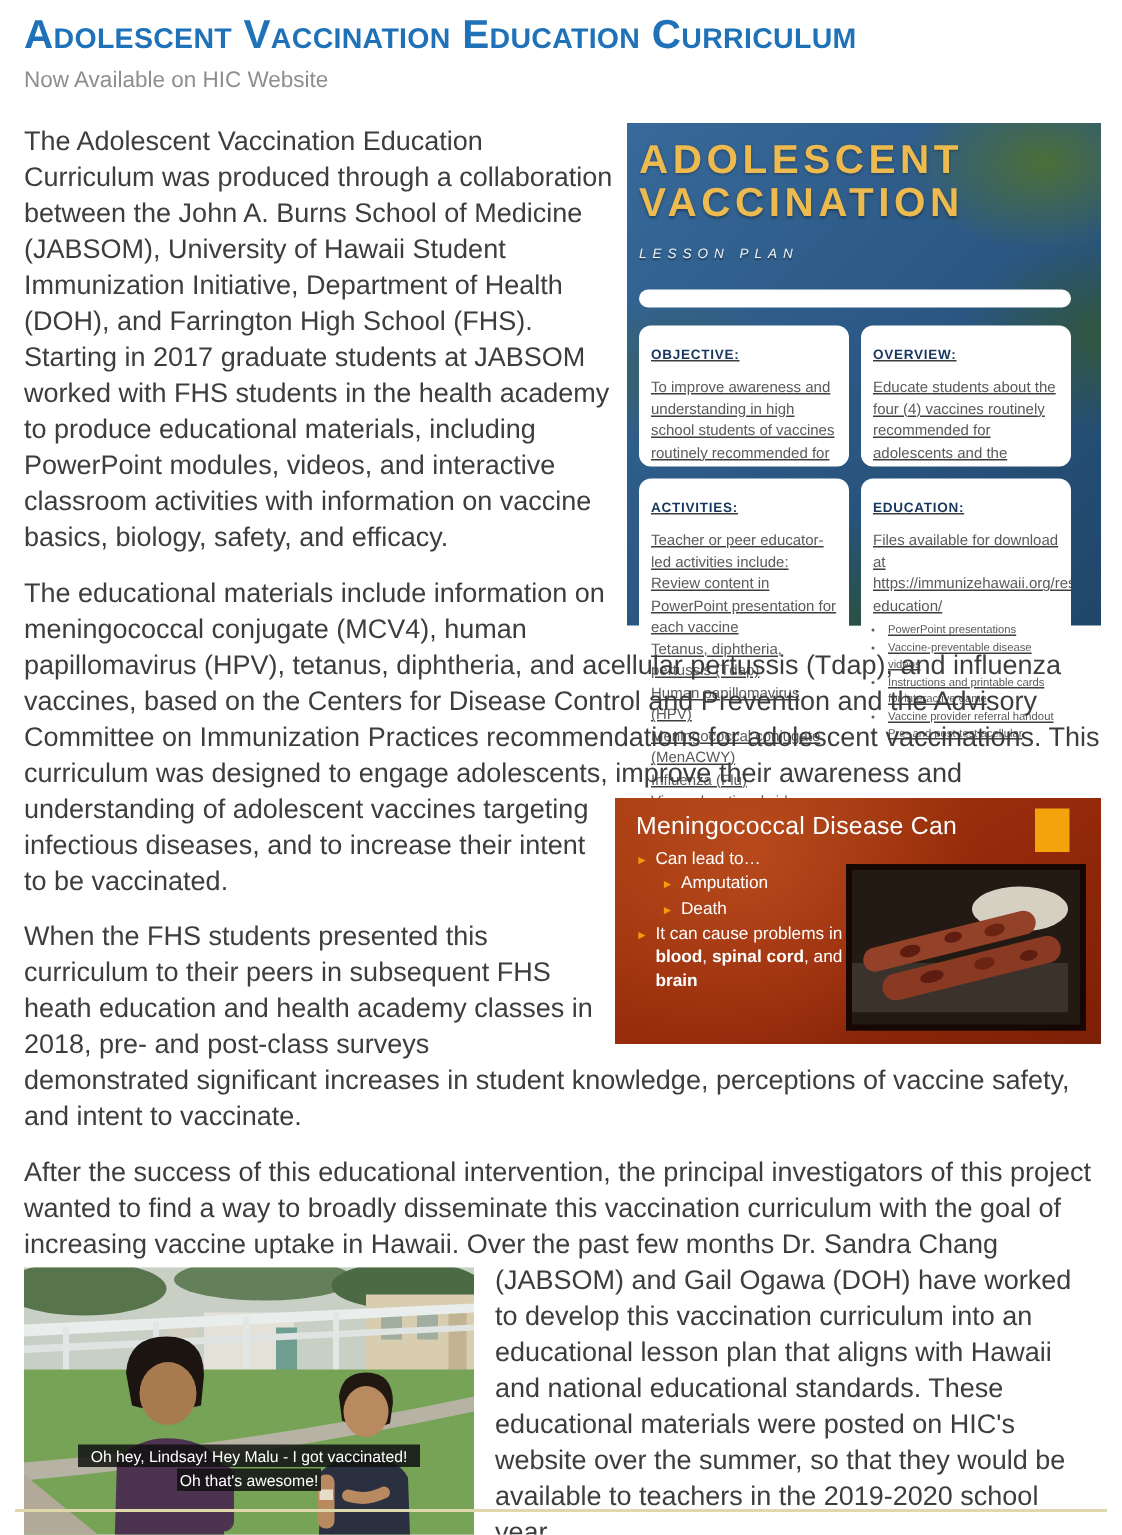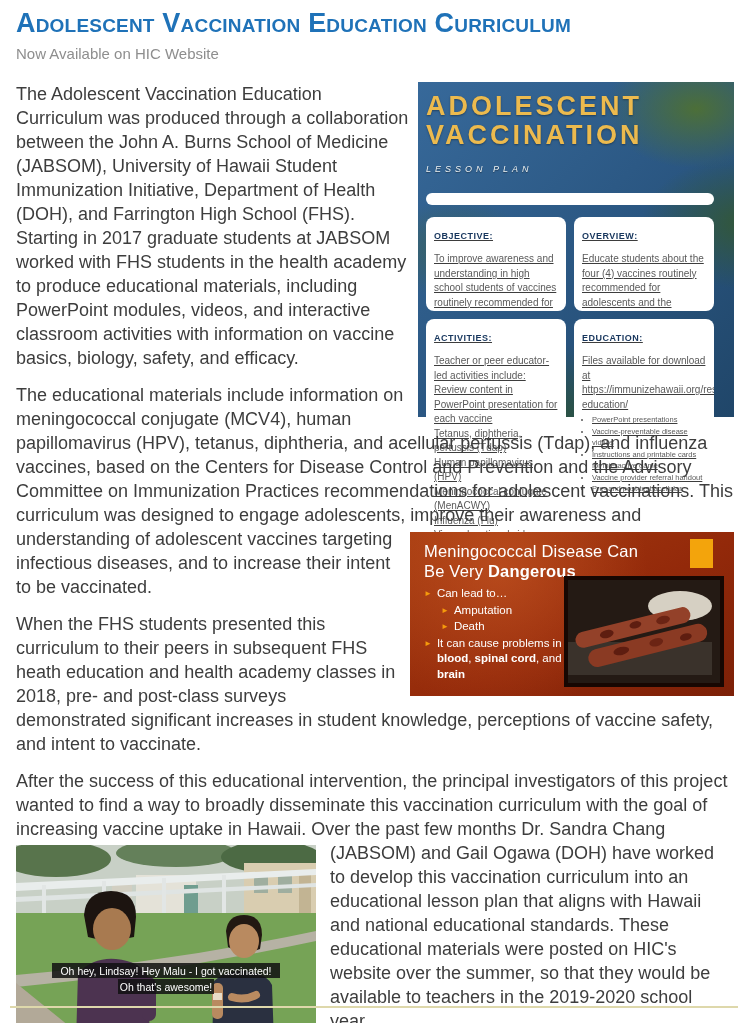--- a/index.html
+++ b/index.html
@@ -119,21 +119,20 @@
 
     <div class="para">The Adolescent Vaccination Education Curriculum was produced through a collaboration between the John A. Burns School of Medicine (JABSOM), University of Hawaii Student Immunization Initiative, Department of Health (DOH), and Farrington High School (FHS). Starting in 2017 graduate students at JABSOM worked with FHS students in the health academy to produce educational materials, including PowerPoint modules, videos, and interactive classroom activities with information on vaccine basics, biology, safety, and efficacy.</div>
 
     <div class="para">
       <span>The educational materials include information on meningococcal conjugate (MCV4), human papillomavirus (HPV), tetanus, diphtheria, and acellular pertussis (Tdap), and influenza vaccines, based on the Centers for Disease Control and Prevention and the Advisory Committee on Immunization Practices recommendations for adolescent vaccinations. This curriculum was designed to engage adolescents, improve their awareness and understanding of adolescent vaccines</span>
       
       <span class="men-fig">
         <span class="men-square"></span>
         <span class="men-title" style="display:block;">
           <span style="display:block;">Meningococcal Disease Can</span>
-          <span style="display:block;"><span>Be Very </span><b>Dangerous</b></span>
         </span>
         <span class="men-bullets" style="display:block;">
           <span class="men-bullet">
               <span class="men-arrow">►</span>
               <span>Can lead to…</span>
             </span>
           <span class="men-bullet lvl2">
               <span class="men-arrow">►</span>
               <span>Amputation</span>
             </span>

